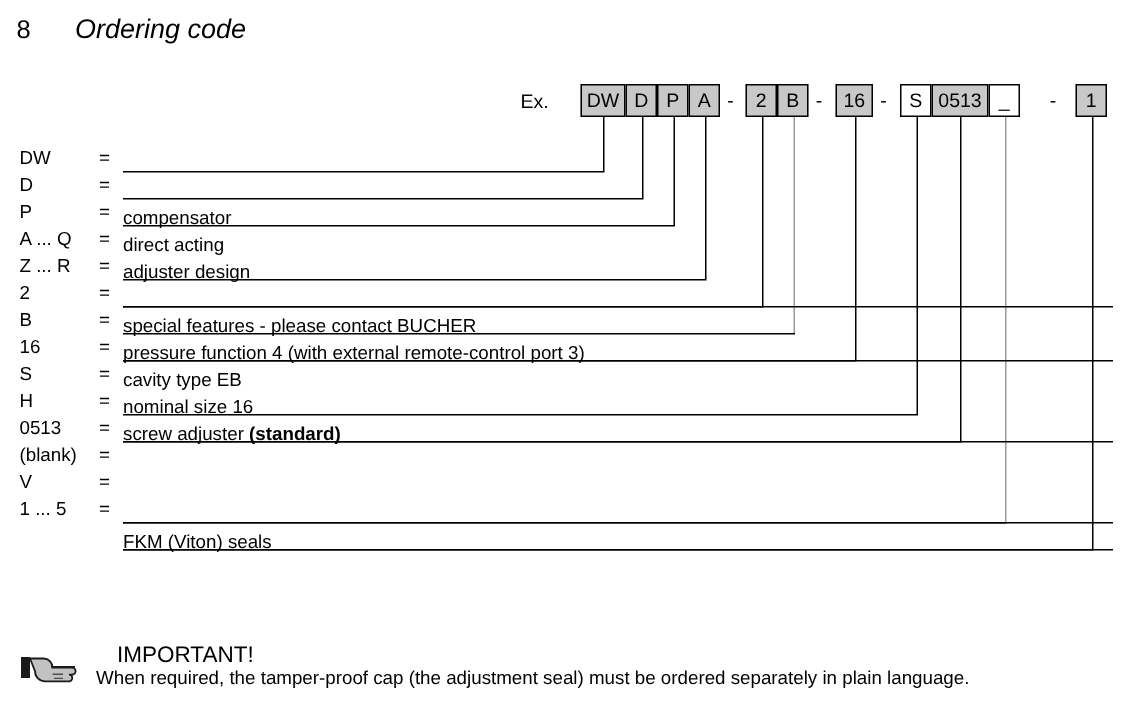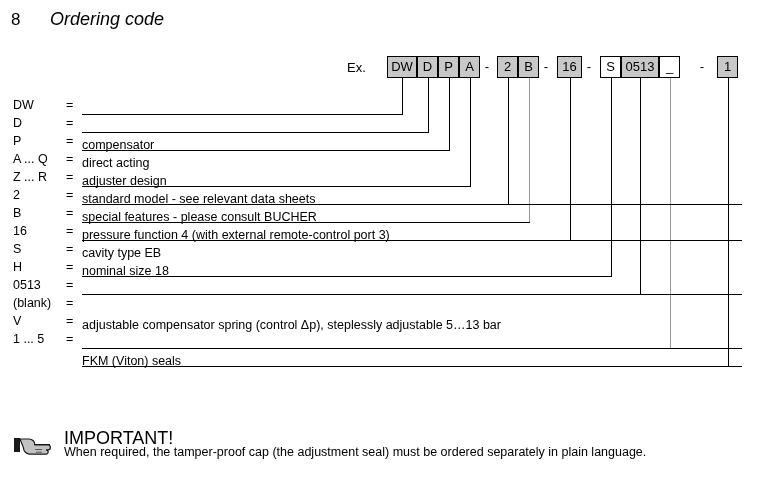--- a/index.html
+++ b/index.html
@@ -30,21 +30,21 @@
   #legend{position:absolute;left:0;top:98px;width:758px;}
   .lrow{position:relative;height:18px;}
   .lcode{position:absolute;left:13px;top:0;font-size:12.5px;white-space:nowrap;}
   .leq{position:absolute;left:66px;top:0;font-size:12.5px;}
   .ldesc{position:absolute;left:82px;top:0;font-size:12.5px;white-space:nowrap;margin-top:40px;}
   .ldesc b{font-weight:bold;}
 
   
   #note{position:absolute;left:0;top:428px;width:758px;}
   #note .hand{position:absolute;left:14px;top:6px;width:40px;height:22px;}
-  #note .ttl{position:absolute;left:64px;top:0px;font-size:18px;}
+  #note .ttl{position:absolute;left:78px;top:0px;font-size:15px;}
   #note .txt{position:absolute;left:64px;top:17px;font-size:12.5px;white-space:nowrap;}
 </style>
 </head>
 <body>
 
 <div id="heading">
   <span class="num">8</span>
   <span class="ttl">Ordering code</span>
 </div>
 
@@ -113,54 +113,53 @@
       <span class="ldesc">direct acting</span>
     </div>
     <div class="lrow">
       <span class="lcode">P</span>
       <span class="leq">=</span>
       <span class="ldesc">adjuster design</span>
     </div>
     <div class="lrow">
       <span class="lcode">A ... Q</span>
       <span class="leq">=</span>
-      <span class="ldesc">standard model - see relevant data sheets</span>
     </div>
     <div class="lrow">
       <span class="lcode">Z ... R</span>
       <span class="leq">=</span>
-      <span class="ldesc">special features - please consult BUCHER</span>
+      <span class="ldesc">special features - please contact BUCHER</span>
     </div>
     <div class="lrow">
       <span class="lcode">2</span>
       <span class="leq">=</span>
       <span class="ldesc">pressure function 4 (with external remote-control port 3)</span>
     </div>
     <div class="lrow">
       <span class="lcode">B</span>
       <span class="leq">=</span>
       <span class="ldesc">cavity type EB</span>
     </div>
     <div class="lrow">
       <span class="lcode">16</span>
       <span class="leq">=</span>
-      <span class="ldesc">nominal size 18</span>
+      <span class="ldesc">nominal size 16</span>
     </div>
     <div class="lrow">
       <span class="lcode">S</span>
       <span class="leq">=</span>
+      <span class="ldesc">screw adjuster <b>(standard)</b></span>
     </div>
     <div class="lrow">
       <span class="lcode">H</span>
       <span class="leq">=</span>
     </div>
     <div class="lrow">
       <span class="lcode">0513</span>
       <span class="leq">=</span>
-      <span class="ldesc">adjustable compensator spring (control Δp), steplessly adjustable 5…13 bar</span>
     </div>
     <div class="lrow">
       <span class="lcode">(blank)</span>
       <span class="leq">=</span>
     </div>
     <div class="lrow">
       <span class="lcode">V</span>
       <span class="leq">=</span>
       <span class="ldesc">FKM (Viton) seals</span>
     </div>

